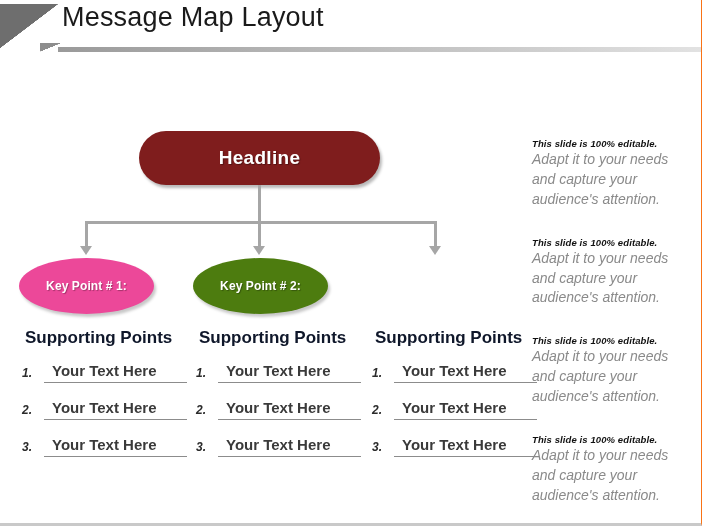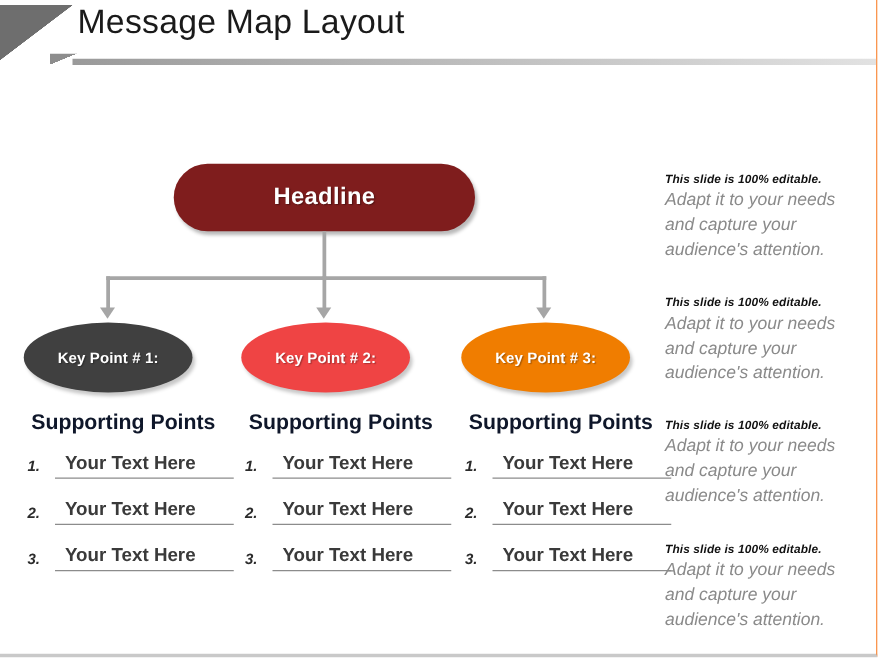--- a/index.html
+++ b/index.html
@@ -221,28 +221,25 @@
 
   <div class="conn conn-stem"></div>
   <div class="conn conn-bus"></div>
   <div class="conn conn-drop-1"></div>
   <div class="conn conn-drop-2"></div>
   <div class="conn conn-drop-3"></div>
   <div class="arrowhead arrow-1"></div>
   <div class="arrowhead arrow-2"></div>
   <div class="arrowhead arrow-3"></div>
 
-  <div class="keypoint kp-1" style="background:#404040;">
+  <div class="keypoint kp-1" style="background:#ec4899;">
     <span class="keypoint-label">Key Point # 1:</span>
   </div>
-  <div class="keypoint kp-2" style="background:#ef4444;">
+  <div class="keypoint kp-2" style="background:#4d7c0f;">
     <span class="keypoint-label">Key Point # 2:</span>
-  </div>
-  <div class="keypoint kp-3" style="background:#f07d00;">
-    <span class="keypoint-label">Key Point # 3:</span>
   </div>
 
   <div class="sp-col sp-col-1">
     <div class="sp-heading">Supporting Points</div>
     <div class="sp-row">
       <span class="sp-num">1.</span>
       <span class="sp-field">Your Text Here</span>
     </div>
     <div class="sp-row">
       <span class="sp-num">2.</span>

